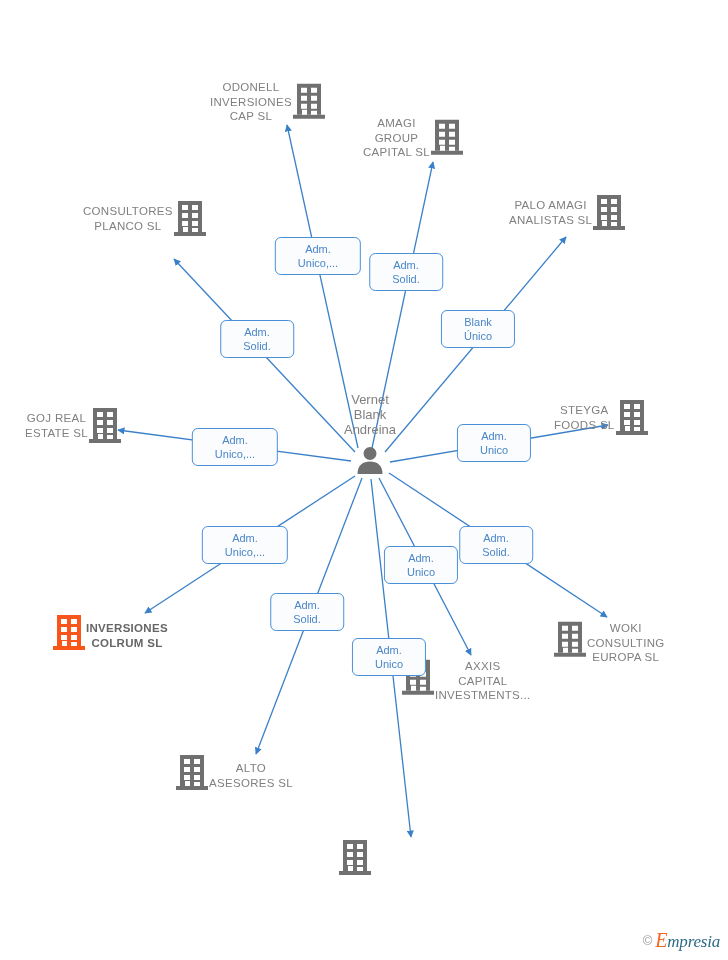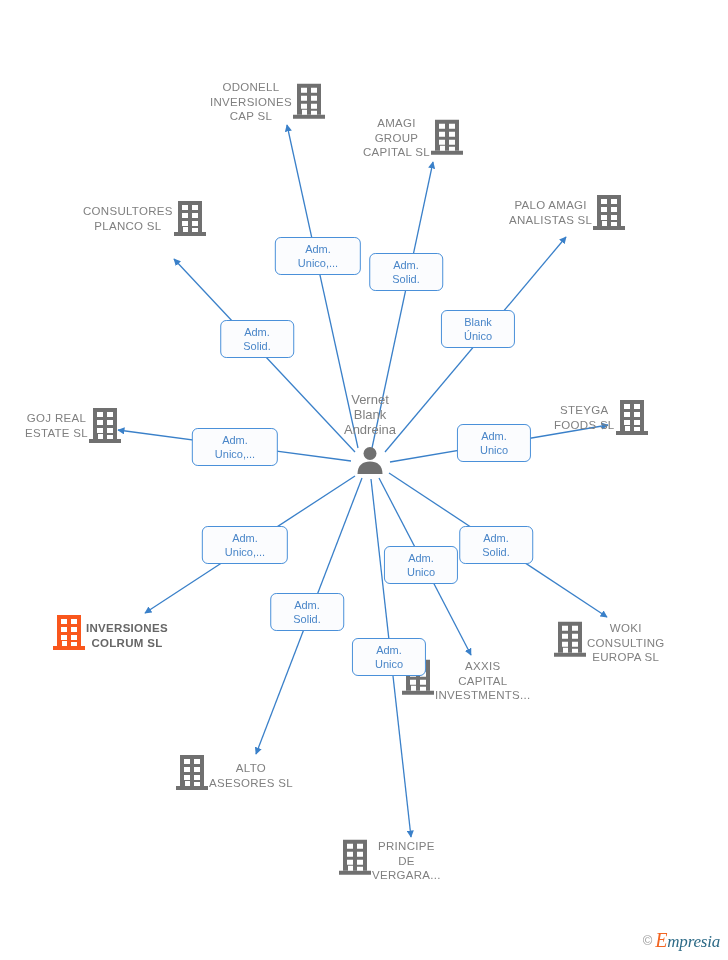--- a/index.html
+++ b/index.html
@@ -305,23 +305,20 @@
             <rect x="1" y="33" width="32" height="4" fill="#707070"></rect>
             <rect x="9" y="6" width="6" height="5" fill="#ffffff"></rect>
             <rect x="19" y="6" width="6" height="5" fill="#ffffff"></rect>
             <rect x="9" y="14" width="6" height="5" fill="#ffffff"></rect>
             <rect x="19" y="14" width="6" height="5" fill="#ffffff"></rect>
             <rect x="9" y="22" width="6" height="5" fill="#ffffff"></rect>
             <rect x="19" y="22" width="6" height="5" fill="#ffffff"></rect>
             <rect x="19" y="29" width="6" height="4" fill="#ffffff"></rect>
             <rect x="10" y="28" width="5" height="5" fill="#ffffff"></rect>
           </svg></div>
-        <div class="caption">PRINCIPE
-DE
-VERGARA...</div>
       </div>
     </div>
 
   <div id="labels-layer">
       <div class="edge-label" style="left: 318px; top: 256px;">Adm.
 Unico,...</div>
       <div class="edge-label" style="left: 406px; top: 272px;">Adm.
 Solid.</div>
       <div class="edge-label" style="left: 478px; top: 329px;">Blank
 Único</div>

